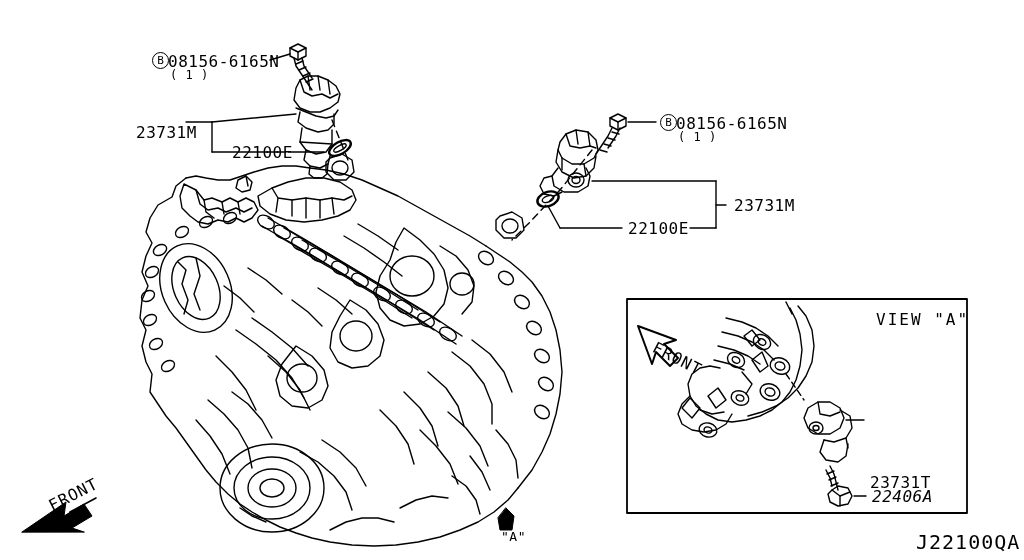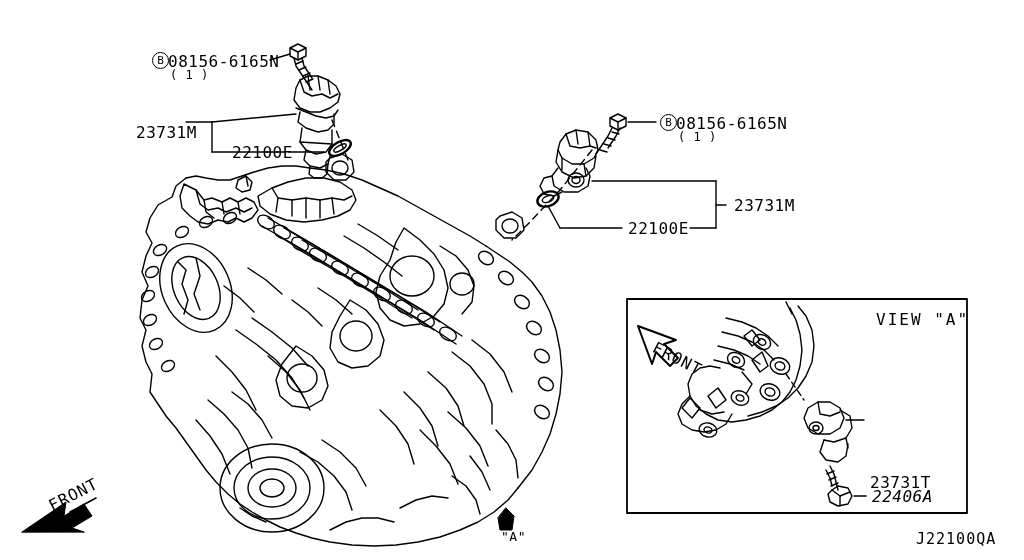--- a/index.html
+++ b/index.html
@@ -25,21 +25,21 @@
   .lbl {
     position: absolute;
     font-family: "DejaVu Sans Mono", monospace;
     color: #000;
     white-space: nowrap;
     letter-spacing: 0.5px;
   }
   .lbl-part { font-size: 16px; }
   .lbl-qty  { font-size: 12px; }
   .lbl-view { font-size: 16px; letter-spacing: 2px; }
-  .lbl-code { font-size: 15px; letter-spacing: 1px; }
+  .lbl-code { font-size: 20px; letter-spacing: 1px; }
   .lbl-front {
     font-size: 16px;
     letter-spacing: 1px;
   }
   .lbl-a { font-size: 13px; }
   .rot-bl { transform: rotate(-27deg); transform-origin: left bottom; }
   .rot-ul { transform: rotate(27deg); transform-origin: left top; }
   .circB {
     position: absolute;
     width: 15px; height: 15px;

